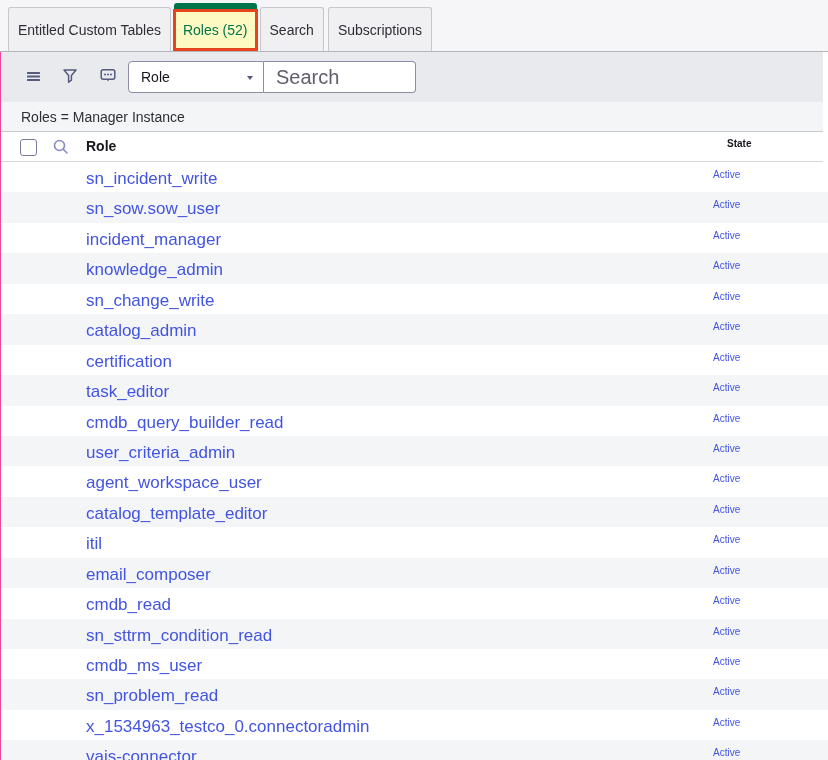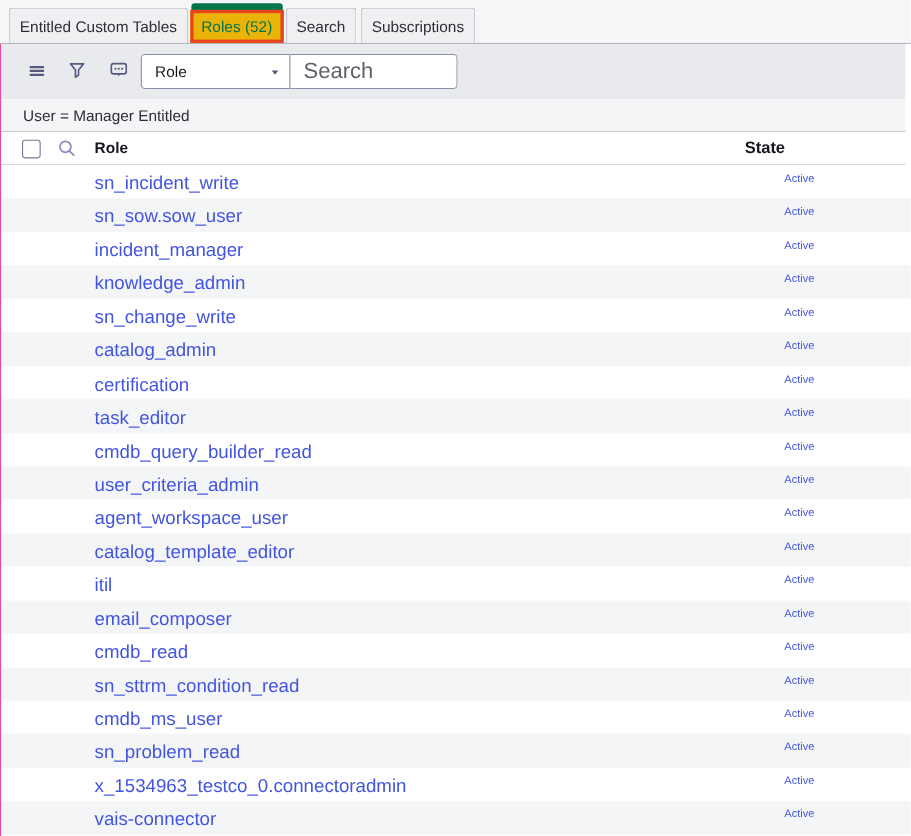--- a/index.html
+++ b/index.html
@@ -1,39 +1,39 @@
 <!DOCTYPE html>
 <html><head>
 <meta charset="utf-8">
 <style>
   * { margin:0; padding:0; box-sizing:border-box; }
   html,body { width:828px; height:760px; font-family:"Liberation Sans",sans-serif; background:#fff; overflow:hidden; }
-  .tabstrip { height:40px; background:#f6f6f8; border-bottom:1px solid #b3b5bb; display:flex; padding:3px 0 0 8px; }
+  .tabstrip { height:52px; background:#f6f6f8; border-bottom:1px solid #b3b5bb; display:flex; padding:3px 0 0 8px; }
   .tab { display:flex; flex-direction:column; margin-right:2px; cursor:pointer; }
   .tab-top { height:4px; background:transparent; }
   .tab-body { flex:1; background:#f0f0f2; border:1px solid #c6c7cc; border-bottom:none; border-radius:3px 3px 0 0; padding:0 9px; display:flex; align-items:center; font-size:14px; color:#2e2e36; }
   .tab.active .tab-top { height:6px; background:#00754a; border-radius:3px 3px 0 0; margin:0 1px; }
-  .tab.active .tab-body { background:#eab308; border:3px solid #e8431f; border-radius:0; color:#00754a; padding:0 7px; }
+  .tab.active .tab-body { background:#fef9c3; border:3px solid #e8431f; border-radius:0; color:#00754a; padding:0 7px; }
   .content { border-left:1px solid #ec4899; height:720px; }
   .toolbar { height:50px; background:#e9eaee; display:flex; align-items:center; padding-left:25px; margin-right:5px; }
   .icon-btn { background:none; border:none; padding:0; margin:0; display:flex; align-items:center; cursor:pointer; }
   .icon-menu { margin-right:21px; }
   .icon-filter { margin-right:22px; }
   .icon-comment { margin-right:12px; }
   .combo { display:flex; height:32px; }
   .combo-select { width:136px; background:#fff; border:1px solid #8b8ea6; border-radius:4px 0 0 4px; display:flex; align-items:center; padding:0 12px; font-size:14px; color:#16161d; position:relative; cursor:pointer; }
   .caret { position:absolute; right:10px; top:14px; width:0; height:0; border-left:3.5px solid transparent; border-right:3.5px solid transparent; border-top:4.5px solid #555877; }
   .combo-input { width:152px; background:#fff; border:1px solid #8b8ea6; border-left:none; border-radius:0 4px 4px 0; padding:0 12px; font-size:20px; color:#16161d; font-family:"Liberation Sans",sans-serif; }
   .combo-input::placeholder { color:#5f5f6b; opacity:1; }
   .breadcrumb { height:30px; background:#f4f5f7; border-bottom:1px solid #c9cbd1; display:flex; align-items:center; padding-left:20px; font-size:14px; color:#2e2e36; margin-right:5px; }
   .listheader { height:30px; background:#fff; border-bottom:1px solid #d6d7db; position:relative; margin-right:5px; }
   .hdr-checkbox { position:absolute; left:19px; top:7px; width:17px; height:17px; border:1.5px solid #777a9e; border-radius:3px; background:#fff; cursor:pointer; }
   .hdr-search { position:absolute; left:52px; top:7px; cursor:pointer; }
   .hdr-role { position:absolute; left:85px; top:6px; font-size:14px; font-weight:bold; color:#16161d; }
-  .hdr-state { position:absolute; left:676px; top:6px; font-size:15px; font-weight:bold; color:#16161d; }
+  .hdr-state { position:absolute; left:726px; top:6px; font-size:10px; font-weight:bold; color:#16161d; }
   .row { height:30.45px; position:relative; }
   .row:nth-child(even) { background:#f4f5f7; }
   .role-link { position:absolute; left:85px; top:7px; font-size:17px; color:#4254e0; text-decoration:none; cursor:pointer; }
   .state-link { position:absolute; left:712px; top:7px; font-size:10px; color:#4254e0; cursor:pointer; }
 </style>
 </head>
 <body>
 
 <div class="tabstrip">
   <div class="tab">
@@ -104,21 +104,21 @@
     <div class="combo">
       <div class="combo-select">
         <span>Role</span>
         <span class="caret"></span>
       </div>
       <input class="combo-input" type="text" placeholder="Search" style="">
     </div>
   </div>
 
   <div class="breadcrumb">
-    <span>User = Manager Entitled</span>
+    <span>Roles = Manager Instance</span>
   </div>
 
   <div class="listheader">
     <span class="hdr-checkbox"></span>
     <span class="hdr-search">
       <svg width="16" height="16" viewBox="0 0 16 16">
           <circle cx="6.5" cy="6.5" r="5" fill="none" stroke="#888bc0" stroke-width="1.6"></circle>
           <line x1="10.3" y1="10.3" x2="14" y2="14" stroke="#888bc0" stroke-width="1.6" stroke-linecap="round"></line>
         </svg>
     </span>

